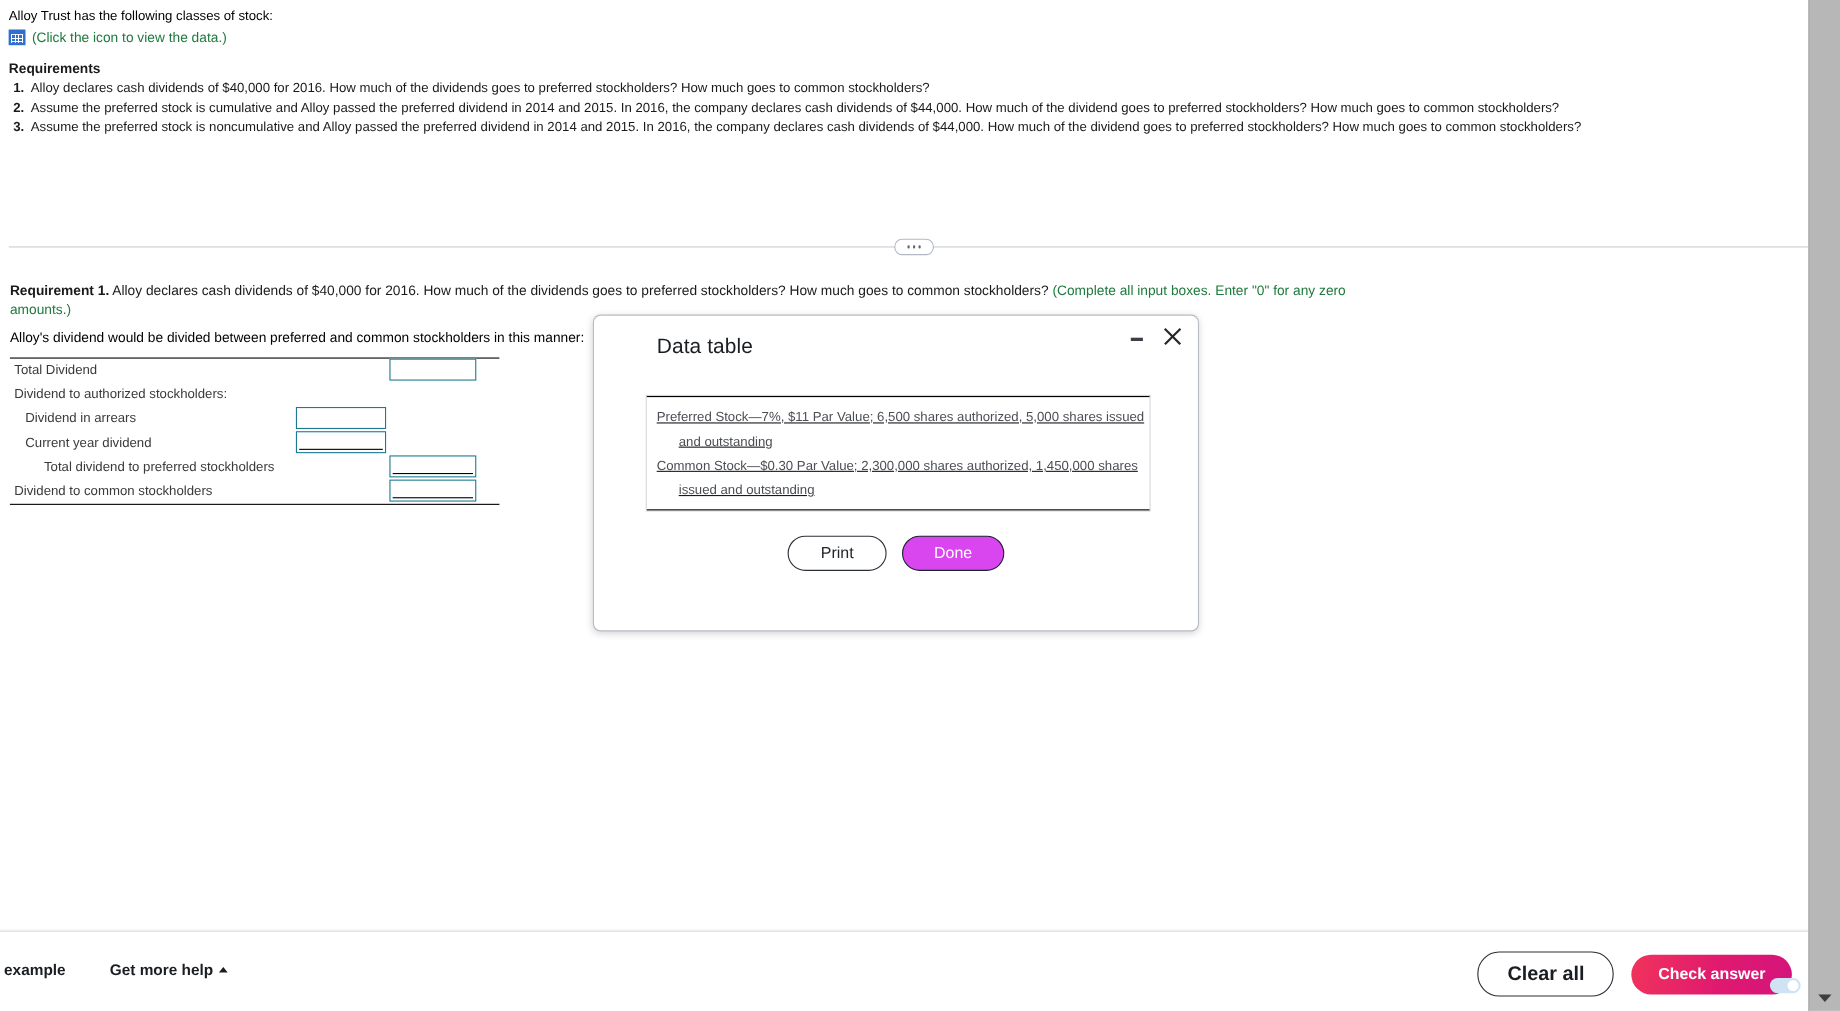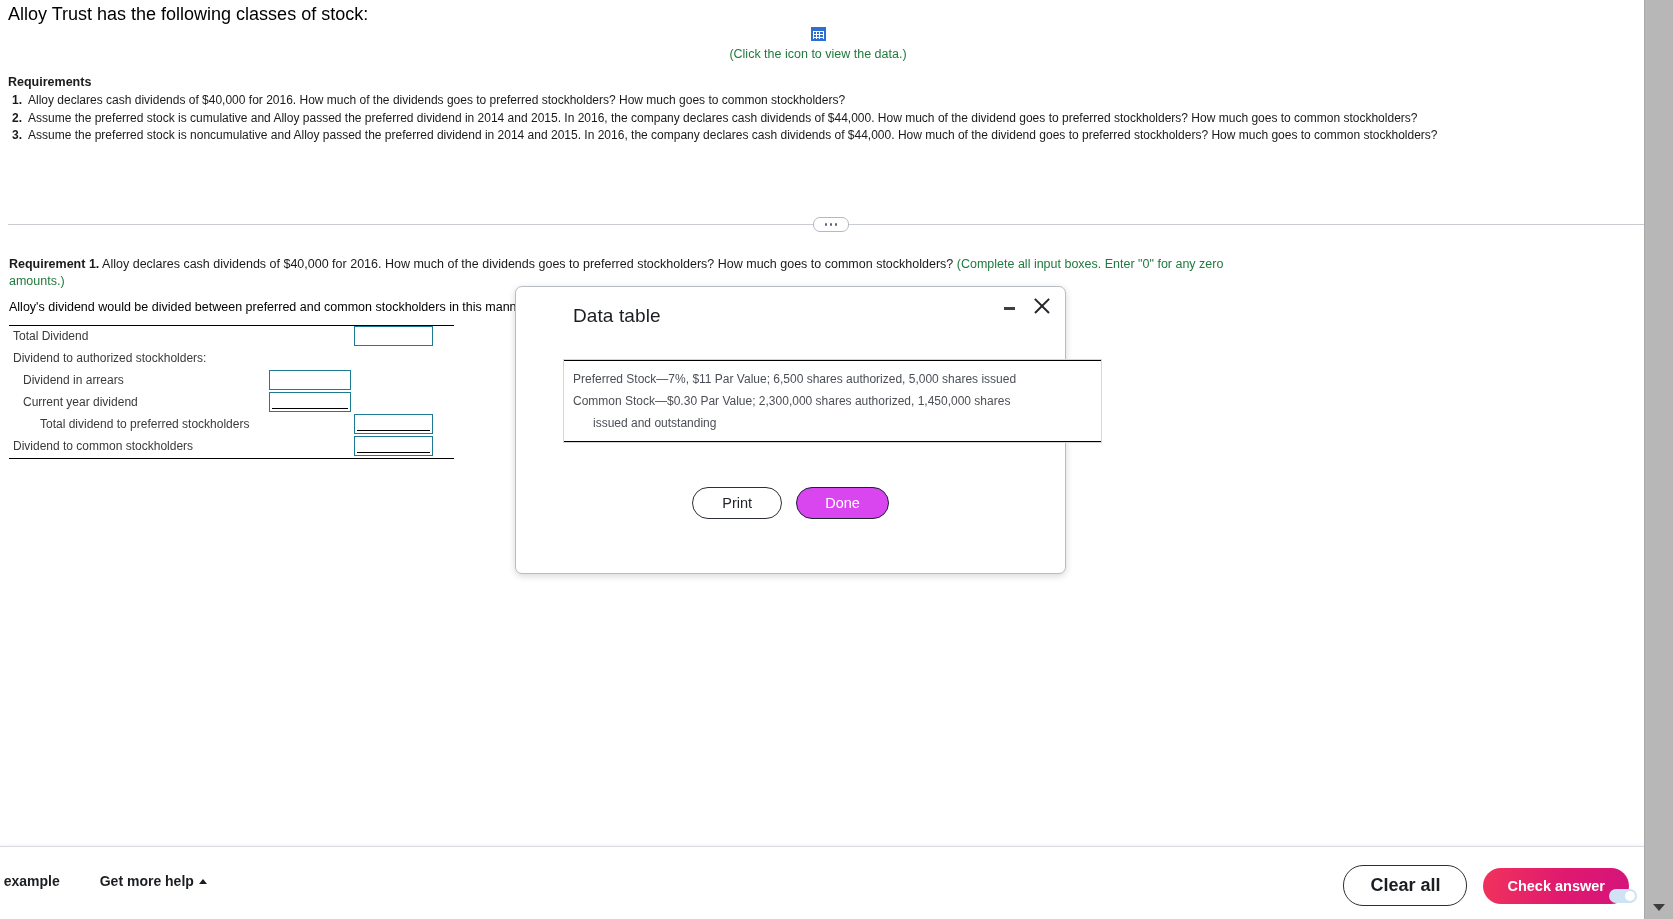--- a/index.html
+++ b/index.html
@@ -17,31 +17,30 @@
   }
 
   
   .statement {
     position: absolute;
     left: 8px;
     top: 6px;
     width: 1620px;
   }
   .intro-line {
-    font-size: 18px;
+    font-size: 12px;
     color: #000;
     line-height: 17px;
     margin: 0 0 4px 0;
   }
   .icon-row {
     display: flex;
     align-items: center;
     gap: 6px;
     margin: 2px 0 14px 0;
-    flex-direction: column;
   }
   .table-icon {
     width: 15px;
     height: 14px;
     display: inline-block;
     background: #2f6fd0;
     border: 1px solid #2f6fd0;
     box-sizing: border-box;
     position: relative;
   }
@@ -190,20 +189,21 @@
     bottom: -1px;
     height: 1px;
     background: #000;
   }
 
   
   .modal-backdrop {
     position: absolute;
     inset: 0;
     pointer-events: none;
+    margin-left: 24px;
   }
   .modal {
     position: absolute;
     left: 515px;
     top: 286px;
     width: 551px;
     height: 288px;
     background: #fff;
     border: 1px solid #b8bcc4;
     border-radius: 7px;
@@ -263,25 +263,26 @@
     font-size: 19px;
     color: #1a1d21;
     font-weight: normal;
     letter-spacing: 0.1px;
   }
 
   .data-box {
     position: absolute;
     left: 47px;
     top: 72px;
-    width: 539px;
+    width: 459px;
     box-sizing: border-box;
     border: 1px solid #d4d6da;
     background: #fff;
     padding: 0;
+    text-decoration: underline;
   }
   .data-box .hr {
     height: 1px;
     background: #000;
     margin: 0 0 0 0;
   }
   .data-box .body {
     padding: 7px 7px 7px 9px;
   }
   .data-line {
@@ -528,20 +529,21 @@
       <span class="ctl ctl-close"></span>
     </div>
 
     <div class="modal-title">Data table</div>
 
     <div class="data-box">
       <div class="hr"></div>
       <div class="body">
         <div class="data-line">
           <span>Preferred Stock—7%, $11 Par Value; 6,500 shares authorized, 5,000 shares issued</span>
+          <span class="cont">and outstanding</span>
         </div>
         <div class="data-line">
           <span>Common Stock—$0.30 Par Value; 2,300,000 shares authorized, 1,450,000 shares</span>
           <span class="cont">issued and outstanding</span>
         </div>
       </div>
       <div class="hr"></div>
     </div>
 
     <div class="modal-actions">

